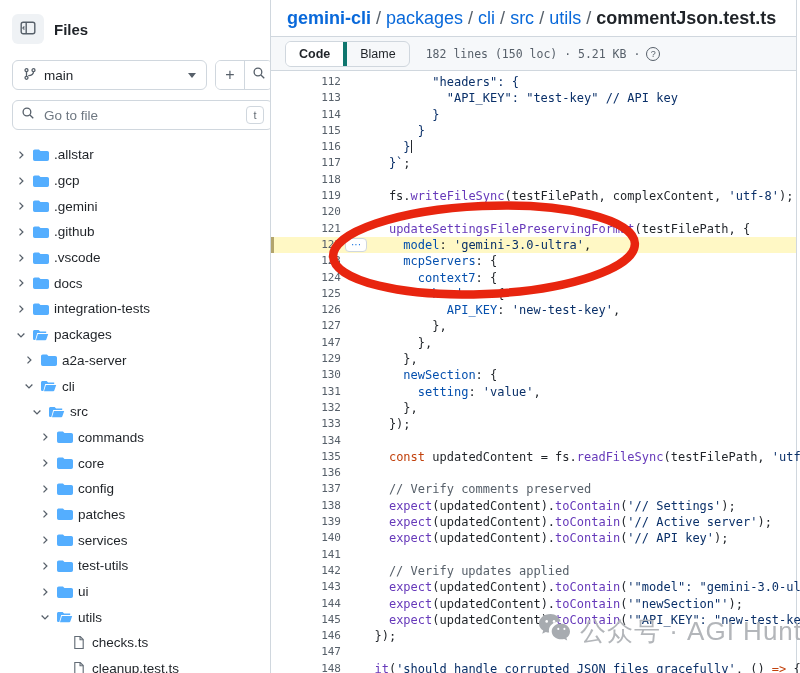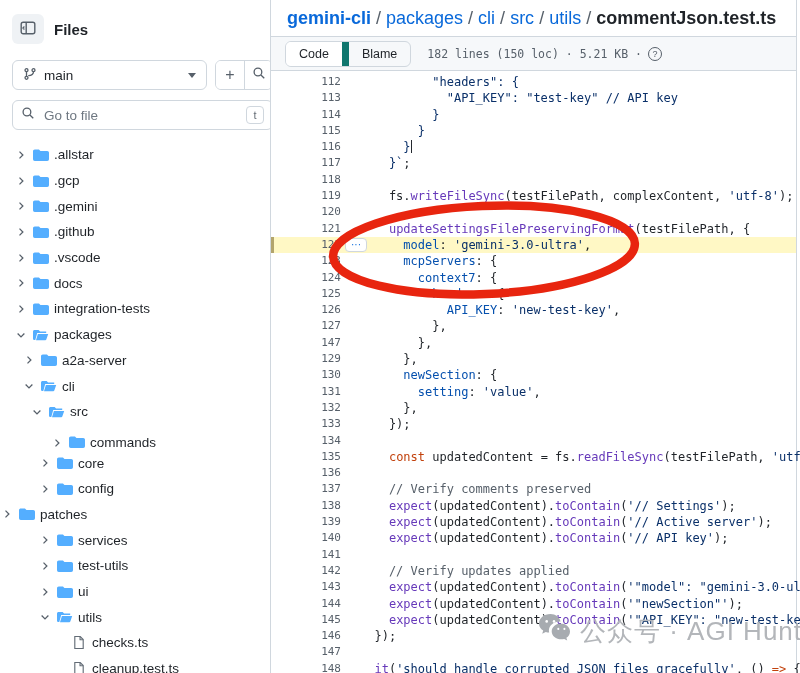--- a/index.html
+++ b/index.html
@@ -66,21 +66,21 @@
     border-left:1px solid #d0d7de; border-right:1px solid #d0d7de; background:#fff;
   }
   .crumb-row { height:37px; display:flex; align-items:center; padding:8px 16px; background:#fff; border-bottom:1px solid #d0d7de; font-size:18px; }
   .crumb { color:#0969da; cursor:pointer; }
   .crumb.repo { font-weight:700; }
   .crumb-sep { color:#57606a; margin:0 5px; }
   .crumb-file { font-weight:700; color:#1f2328; }
   .tool-row { height:34px; background:#f6f8fa; border-bottom:1px solid #d0d7de; display:flex; align-items:center; padding:0 8px; }
   .seg { display:flex; border:1px solid #d0d7de; border-radius:6px; overflow:hidden; height:26px; margin-left:6px; background:#f6f8fa; }
   .seg .tab { padding:0 13px; font-size:12.5px; display:flex; align-items:center; color:#1f2328; cursor:pointer; font-weight:500; }
-  .seg .tab.active { background:#fff; font-weight:400; border-right:7px solid #0f766e; }
+  .seg .tab.active { background:#fff; font-weight:700; border-right:4px solid #0f766e; }
   .meta { margin-left:16px; color:#57606a; font-family:"DejaVu Sans Mono",monospace; font-size:11.5px; display:flex; align-items:center; gap:6px; }
   .info-icon { width:14px; height:14px; border:1px solid #57606a; border-radius:50%; color:#57606a; font-size:9px; line-height:12px; text-align:center; font-family:"Liberation Sans",sans-serif; cursor:pointer; }
   
   .code-area { padding-top:3px; font-family:"DejaVu Sans Mono",monospace; font-size:12px; }
   .code-row { position:relative; display:flex; line-height:16.3px; white-space:pre; }
   .code-row .ln { width:70px; flex:none; text-align:right; color:#57606a; font-size:11px; cursor:pointer; }
   .code-row .code-text { margin-left:19px; }
   .code-row.hl { background:#fff8c5; box-shadow:inset 3px 0 0 #b2a46c; }
   .tok.pln { color:#1f2328; } .tok.str { color:#0a3069; } .tok.prop { color:#0550ae; }
   .tok.fn { color:#6639ba; } .tok.kw { color:#c2410c; } .tok.com { color:#57606a; }
@@ -294,21 +294,21 @@
           </svg>
         </span>
         <span class="ticon folder-o">
           <svg width="16" height="16" viewBox="0 0 16 16">
             <path fill="currentColor" d="M1.5 3h4.1l1.5 1.5h6.1v1.6H4.2L2.3 13H1.2A1.2 1.2 0 0 1 0 11.8V4.5C0 3.7.7 3 1.5 3z"></path>
             <path fill="currentColor" d="M4.9 6.9h10.3l-1.9 5.6a1.1 1.1 0 0 1-1.04.75H3L4.9 6.9z"></path>
           </svg>
         </span>
         <span>src</span>
       </div>
-      <div class="tree-row" style="padding-left: 50px; align-items: flex-end;">
+      <div class="tree-row" style="padding-left: 38px;">
         <span class="chev">
           <svg width="12" height="12" viewBox="0 0 16 16" fill="none" stroke="currentColor" stroke-width="1.7">
             <path d="M6 3.5l4.5 4.5L6 12.5"></path>
           </svg>
         </span>
         <span class="ticon folder-c">
           <svg width="16" height="16" viewBox="0 0 16 16">
             <path fill="currentColor" d="M1.75 2.5h4.2l1.5 1.6h6.8c.97 0 1.75.78 1.75 1.75v6.4a1.75 1.75 0 0 1-1.75 1.75H1.75A1.75 1.75 0 0 1 0 12.25v-8C0 3.28.78 2.5 1.75 2.5z"></path>
           </svg>
         </span>
@@ -333,21 +333,21 @@
             <path d="M6 3.5l4.5 4.5L6 12.5"></path>
           </svg>
         </span>
         <span class="ticon folder-c">
           <svg width="16" height="16" viewBox="0 0 16 16">
             <path fill="currentColor" d="M1.75 2.5h4.2l1.5 1.6h6.8c.97 0 1.75.78 1.75 1.75v6.4a1.75 1.75 0 0 1-1.75 1.75H1.75A1.75 1.75 0 0 1 0 12.25v-8C0 3.28.78 2.5 1.75 2.5z"></path>
           </svg>
         </span>
         <span>config</span>
       </div>
-      <div class="tree-row" style="">
+      <div class="tree-row" style="padding-left: 38px;">
         <span class="chev">
           <svg width="12" height="12" viewBox="0 0 16 16" fill="none" stroke="currentColor" stroke-width="1.7">
             <path d="M6 3.5l4.5 4.5L6 12.5"></path>
           </svg>
         </span>
         <span class="ticon folder-c">
           <svg width="16" height="16" viewBox="0 0 16 16">
             <path fill="currentColor" d="M1.75 2.5h4.2l1.5 1.6h6.8c.97 0 1.75.78 1.75 1.75v6.4a1.75 1.75 0 0 1-1.75 1.75H1.75A1.75 1.75 0 0 1 0 12.25v-8C0 3.28.78 2.5 1.75 2.5z"></path>
           </svg>
         </span>

